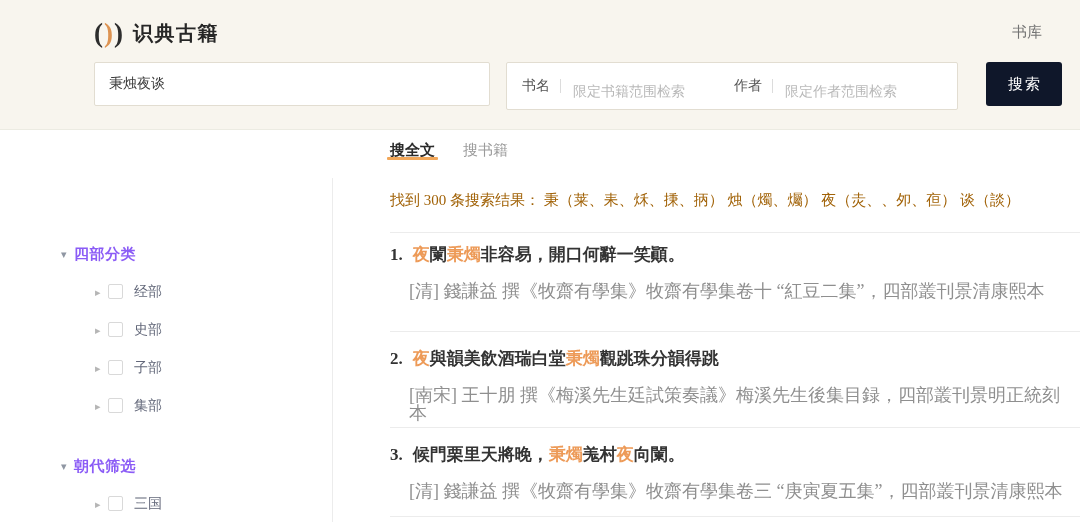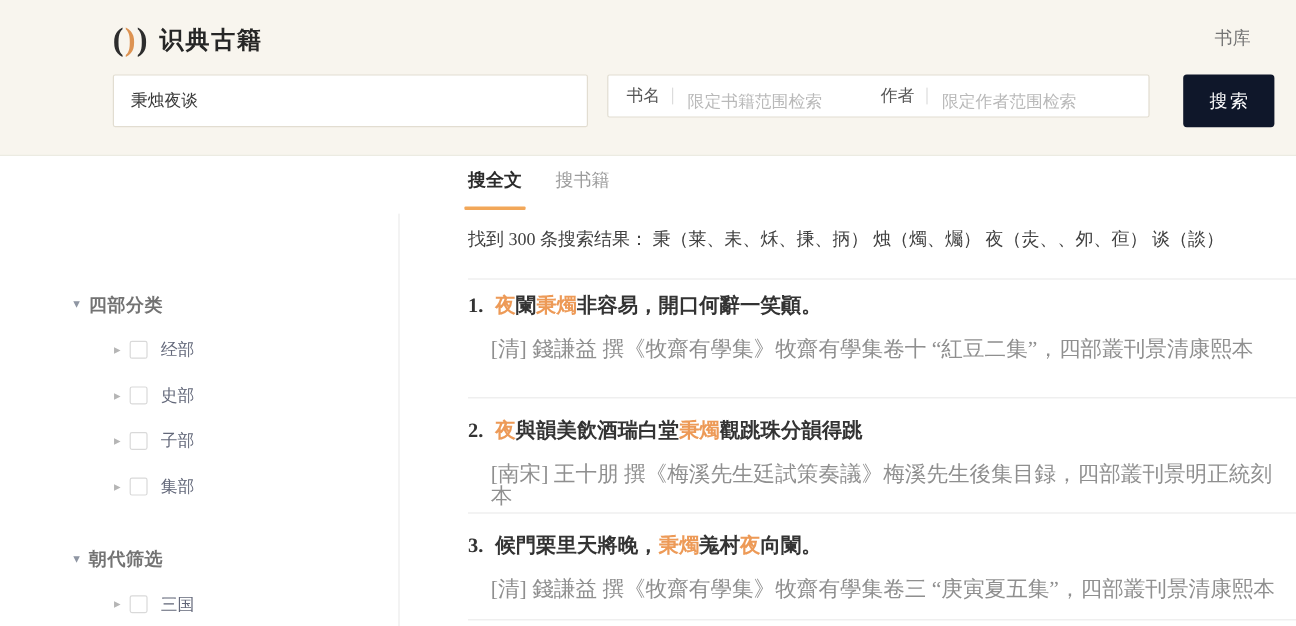--- a/index.html
+++ b/index.html
@@ -18,63 +18,63 @@
   .brk-orange { color:#dd9352; margin:0 1px; }
   .app-title { font-size:20px; font-weight:700; color:#262626; margin-left:10px; letter-spacing:1.5px; }
   .library { position:absolute; right:38px; top:23px; font-size:15px; color:#737373; cursor:pointer; }
   
   .main-input {
     position:absolute; left:94px; top:62px; width:396px; height:44px; box-sizing:border-box;
     border:1px solid #e2ddd1; border-radius:2px; background:#fff; padding:0 14px;
     font-size:14px; color:#3a3a3a; font-family:Liberation Mono, monospace; outline:none;
   }
   .scope-box {
-    position:absolute; left:506px; top:62px; width:452px; height:36px; box-sizing:border-box;
+    position:absolute; left:506px; top:62px; width:452px; height:48px; box-sizing:border-box;
     border:1px solid #e2ddd1; border-radius:2px; background:#fff;
     display:flex; align-items:center; padding:0 15px;
   }
   .scope-half { display:flex; align-items:center; min-width:0; }
   .scope-half.book { flex:0 0 212px; }
   .scope-half.author { flex:1; }
   .scope-label { font-size:14px; color:#555; margin-right:10px; white-space:nowrap; }
   .pipe { width:1px; height:14px; background:#dcdcdc; margin-right:10px; flex:0 0 auto; }
   .scope-input {
     border:none; outline:none; background:transparent; flex:1; min-width:0;
     font-size:14px; color:#333; font-family:inherit;margin-top:12px;
   }
   .scope-input::placeholder { color:#b9b9b9; }
   .search-btn {
     position:absolute; left:986px; top:62px; width:76px; height:44px;
     background:#0f172a; border:none; border-radius:3px; color:#fff;
     font-size:15px; letter-spacing:2px; text-indent:2px; font-family:inherit; cursor:pointer;
   }
   
   .tabs { position:absolute; left:390px; top:141px; display:flex; gap:28px; }
-  .tab { font-size:15px; color:#9b9b9b; padding-bottom:15px; position:relative; cursor:pointer;font-family:Liberation Mono, monospace; }
+  .tab { font-size:15px; color:#9b9b9b; position:relative; cursor:pointer;font-family:Liberation Mono, monospace; }
   .tab.active { color:#2b2b2b; font-weight:700; }
   .tab.active::after {
     content:""; position:absolute; left:-3px; right:-3px; bottom:0; height:3px;
     background:#f2a759; border-radius:1px;
   }
   
   .vdivider { position:absolute; left:332px; top:178px; bottom:0; width:1px; background:#ececec; }
   .side-section { position:absolute; left:0; width:332px; }
   .side-title-row { display:flex; align-items:center; padding-left:61px; height:16px; cursor:pointer; }
   .caret-down { color:#8f96a3; font-size:11px; width:13px; line-height:16px; }
   .caret-right { color:#b5b5b5; font-size:11px; width:13px; line-height:16px; }
-  .side-title { font-size:15px; font-weight:700; color:#737373; letter-spacing:0.5px; }
+  .side-title { font-size:15px; font-weight:700; color:#8b5cf6; letter-spacing:0.5px; }
   .side-item { display:flex; align-items:center; padding-left:95px; height:17px; margin-top:21px; cursor:pointer; }
   .side-item:first-of-type { margin-top:25px; }
   .cbx {
     width:15px; height:15px; box-sizing:border-box; border:1px solid #d9d9d9;
     border-radius:2px; background:#fff; margin-right:11px; flex:0 0 auto;
   }
   .side-item-label { font-size:14px; color:#63687a; }
   
-  .summary { position:absolute; left:390px; top:190px; right:14px; font-size:15px; color:#404040; line-height:21px; white-space:nowrap; }
+  .summary { position:absolute; left:390px; top:190px; right:14px; font-size:15px; color:#a16207; line-height:21px; white-space:nowrap; }
   .sep { position:absolute; left:390px; right:0; height:1px; background:#ececec; }
   .sentence { position:absolute; left:390px; right:14px; font-size:17px; color:#333; font-weight:700; line-height:22px; cursor:pointer; }
   .res-num { margin-right:10px; }
   .hl { color:#ed9a57; }
   .citation { position:absolute; left:409px; right:14px; font-size:18px; color:#8f8f8f; line-height:18px; }
 </style>
 </head>
 <body>
 
 <div class="page">

